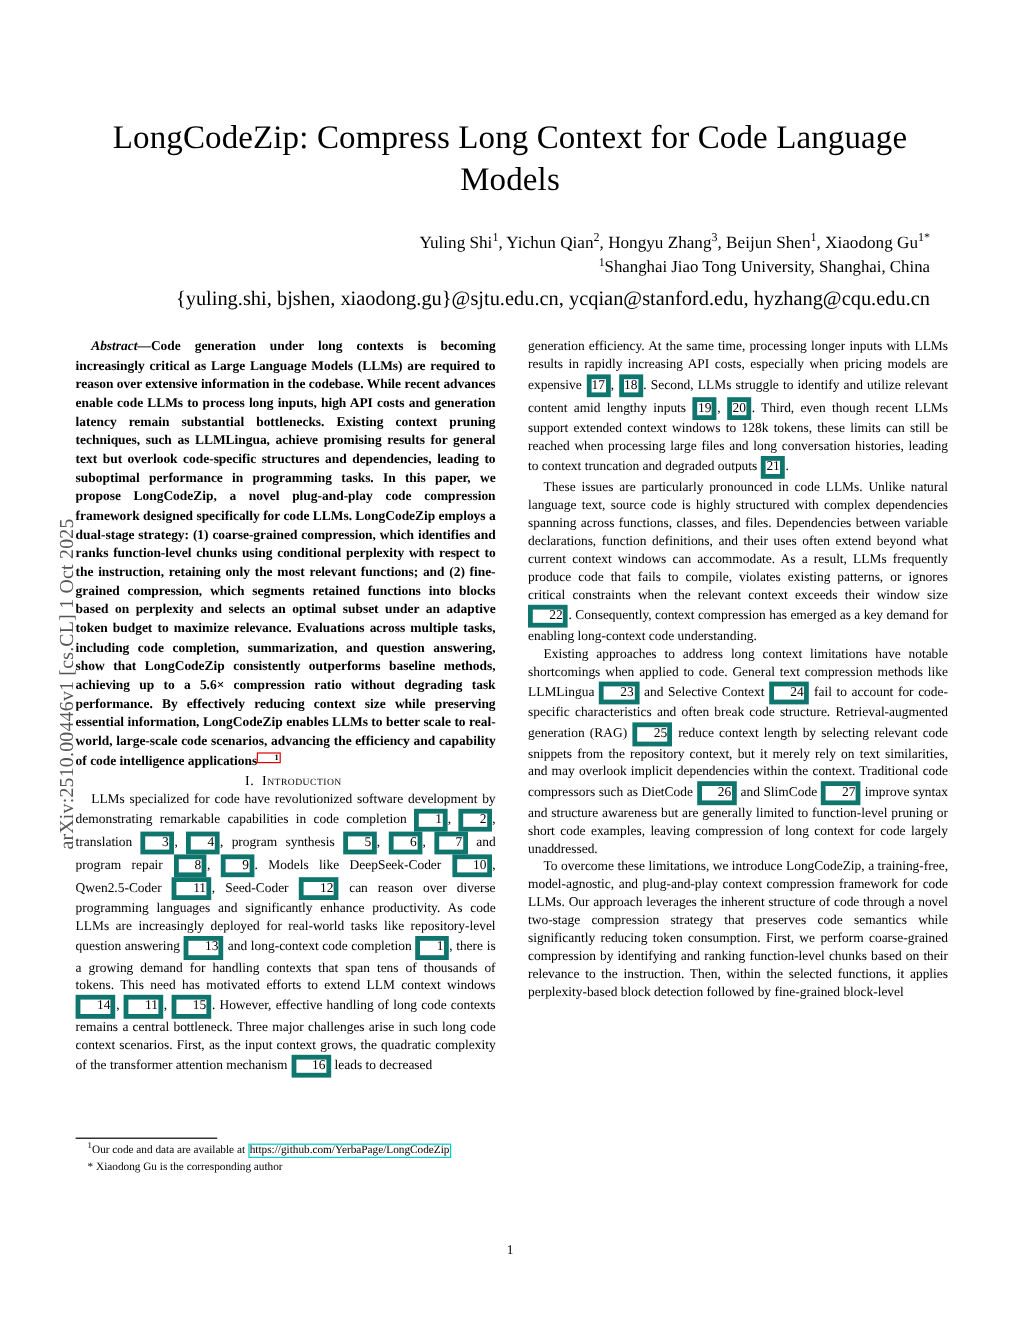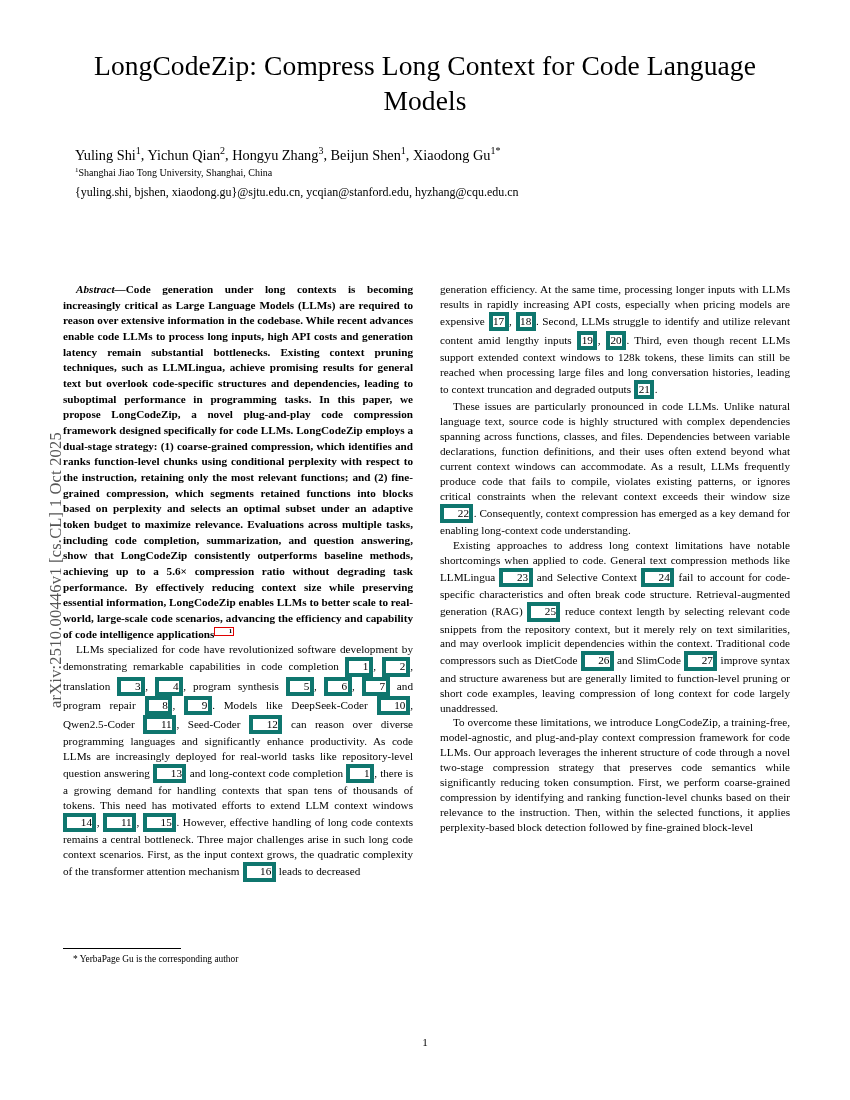--- a/index.html
+++ b/index.html
@@ -35,60 +35,60 @@
   
   #page {
     position: absolute;
     left: 0; top: 0;
     width: 850px;
     height: 1100px;
   }
 
   #title-block {
     margin: 0 auto;
-    padding-top: 48px;
+    padding-top: 96px;
     width: 700px;
     text-align: center;
   }
   #paper-title {
     font-size: 27.5px;
     line-height: 1.28;
     font-weight: normal;
     margin: 0;
     letter-spacing: 0.1px;
   }
 
   #authors {
     margin-top: 28px;
     font-size: 14.3px;
     line-height: 1.38;
-    text-align: left;
+    text-align: right;
   }
   #authors .aff {
-    font-size: 10px;
+    font-size: 14px;
   }
   #authors sup {
     font-size: 0.70em;
     vertical-align: super;
     line-height: 0;
   }
   #emails {
     margin-top: 4px;
-    font-size: 12px;
+    font-size: 17px;
   }
 
   
   #columns {
     position: absolute;
     top: 282px;
     left: 63px;
     width: 727px;
     height: 740px;
     display: flex;
-    justify-content: space-between;
+    gap: 27px;
   }
   .col {
     width: 350px;
     font-size: 11.2px;
     line-height: 1.335;
     text-align: justify;
     text-justify: inter-word;
     hyphens: manual;
   }
   .col p {
@@ -200,38 +200,40 @@
       <div id="emails">{yuling.shi, bjshen, xiaodong.gu}@sjtu.edu.cn, ycqian@stanford.edu, hyzhang@cqu.edu.cn</div>
     </div>
   </div>
 
   <div id="columns">
 
     <div class="col">
 
       <p id="abstract"><span class="abs-lead">Abstract—</span><span>Code generation under long contexts is becoming increasingly critical as Large Language Models (LLMs) are required to reason over extensive information in the codebase. While recent advances enable code LLMs to process long inputs, high API costs and generation latency remain substantial bottlenecks. Existing context pruning techniques, such as LLMLingua, achieve promising results for general text but overlook code-specific structures and dependencies, leading to suboptimal performance in programming tasks. In this paper, we propose LongCodeZip, a novel plug-and-play code compression framework designed specifically for code LLMs. LongCodeZip employs a dual-stage strategy: (1) coarse-grained compression, which identifies and ranks function-level chunks using conditional perplexity with respect to the instruction, retaining only the most relevant functions; and (2) fine-grained compression, which segments retained functions into blocks based on perplexity and selects an optimal subset under an adaptive token budget to maximize relevance. Evaluations across multiple tasks, including code completion, summarization, and question answering, show that LongCodeZip consistently outperforms baseline methods, achieving up to a 5.6× compression ratio without degrading task performance. By effectively reducing context size while preserving essential information, LongCodeZip enables LLMs to better scale to real-world, large-scale code scenarios, advancing the efficiency and capability of code intelligence applications</span><span class="fnmark">1</span></p>
 
+      <p class="section-head"><span class="numeral">I.</span>&nbsp;&nbsp;<span>Introduction</span></p>
 
       <p><span>LLMs specialized for code have revolutionized software development by demonstrating remarkable capabilities in code completion </span><a class="cite" href="#">1</a>, <a class="cite" href="#">2</a><span>, translation </span><a class="cite" href="#">3</a>, <a class="cite" href="#">4</a><span>, program synthesis </span><a class="cite" href="#">5</a>, <a class="cite" href="#">6</a>, <a class="cite" href="#">7</a><span> and program repair </span><a class="cite" href="#">8</a>, <a class="cite" href="#">9</a><span>. Models like DeepSeek-Coder </span><a class="cite" href="#">10</a><span>, Qwen2.5-Coder </span><a class="cite" href="#">11</a><span>, Seed-Coder </span><a class="cite" href="#">12</a><span> can reason over diverse programming languages and significantly enhance productivity. As code LLMs are increasingly deployed for real-world tasks like repository-level question answering </span><a class="cite" href="#">13</a><span> and long-context code completion </span><a class="cite" href="#">1</a><span>, there is a growing demand for handling contexts that span tens of thousands of tokens. This need has motivated efforts to extend LLM context windows </span><a class="cite" href="#">14</a>, <a class="cite" href="#">11</a>, <a class="cite" href="#">15</a><span>. However, effective handling of long code contexts remains a central bottleneck. Three major challenges arise in such long code context scenarios. First, as the input context grows, the quadratic complexity of the transformer attention mechanism </span><a class="cite" href="#">16</a><span> leads to decreased</span></p>
 
     </div>
 
     <div class="col">
 
       <p class="noindent"><span>generation efficiency. At the same time, processing longer inputs with LLMs results in rapidly increasing API costs, especially when pricing models are expensive </span><a class="cite" href="#">17</a>, <a class="cite" href="#">18</a><span>. Second, LLMs struggle to identify and utilize relevant content amid lengthy inputs </span><a class="cite" href="#">19</a>, <a class="cite" href="#">20</a><span>. Third, even though recent LLMs support extended context windows to 128k tokens, these limits can still be reached when processing large files and long conversation histories, leading to context truncation and degraded outputs </span><a class="cite" href="#">21</a><span>.</span></p>
 
       <p><span>These issues are particularly pronounced in code LLMs. Unlike natural language text, source code is highly structured with complex dependencies spanning across functions, classes, and files. Dependencies between variable declarations, function definitions, and their uses often extend beyond what current context windows can accommodate. As a result, LLMs frequently produce code that fails to compile, violates existing patterns, or ignores critical constraints when the relevant context exceeds their window size </span><a class="cite" href="#">22</a><span>. Consequently, context compression has emerged as a key demand for enabling long-context code understanding.</span></p>
 
       <p><span>Existing approaches to address long context limitations have notable shortcomings when applied to code. General text compression methods like LLMLingua </span><a class="cite" href="#">23</a><span> and Selective Context </span><a class="cite" href="#">24</a><span> fail to account for code-specific characteristics and often break code structure. Retrieval-augmented generation (RAG) </span><a class="cite" href="#">25</a><span> reduce context length by selecting relevant code snippets from the repository context, but it merely rely on text similarities, and may overlook implicit dependencies within the context. Traditional code compressors such as DietCode </span><a class="cite" href="#">26</a><span> and SlimCode </span><a class="cite" href="#">27</a><span> improve syntax and structure awareness but are generally limited to function-level pruning or short code examples, leaving compression of long context for code largely unaddressed.</span></p>
 
       <p>To overcome these limitations, we introduce LongCodeZip, a training-free, model-agnostic, and plug-and-play context compression framework for code LLMs. Our approach leverages the inherent structure of code through a novel two-stage compression strategy that preserves code semantics while significantly reducing token consumption. First, we perform coarse-grained compression by identifying and ranking function-level chunks based on their relevance to the instruction. Then, within the selected functions, it applies perplexity-based block detection followed by fine-grained block-level</p>
 
     </div>
   </div>
 
   <div id="footnote-area">
     <div id="footnote-rule"></div>
-    <p id="footnote-2">* YerbaPage Gu is the corresponding author</p>
+    <p id="footnote-1"><sup>1</sup><span>Our code and data are available at </span><a class="url-link" href="#">https://github.com/YerbaPage/LongCodeZip</a></p>
+    <p id="footnote-2">* Xiaodong Gu is the corresponding author</p>
   </div>
 
   <div id="page-number">1</div>
 
 </div>
 
 </body></html>

